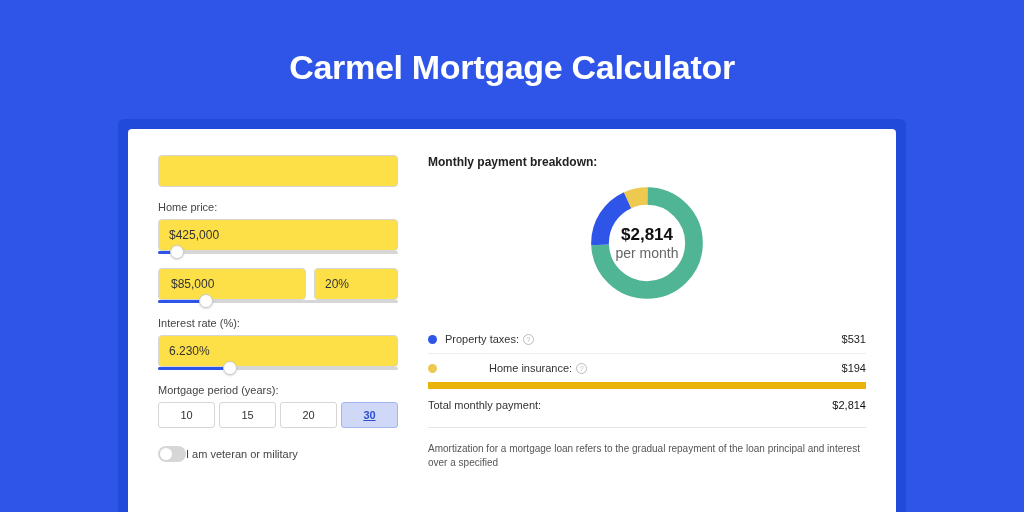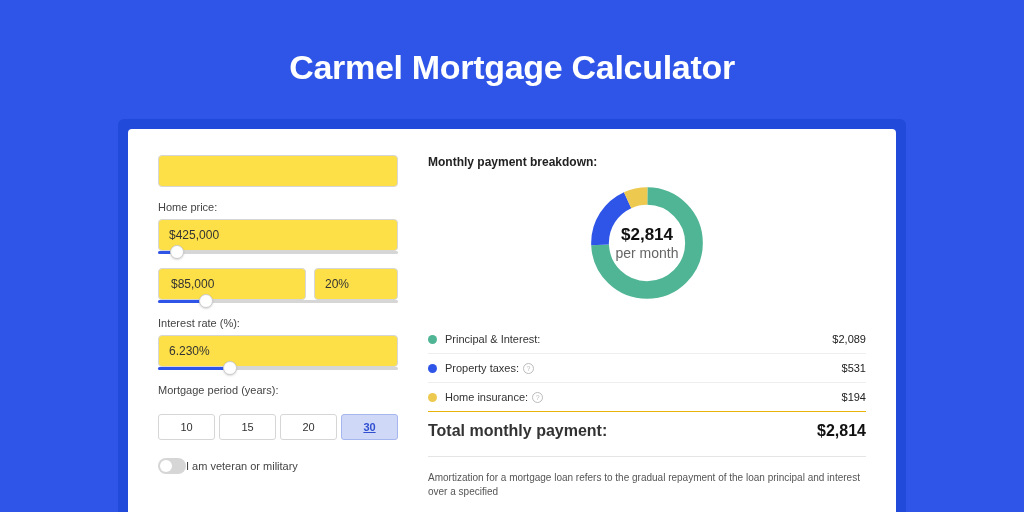--- a/index.html
+++ b/index.html
@@ -84,21 +84,20 @@
   .period-row { display: flex; gap: 4px; }
   .period-btn {
     flex: 1;
     height: 26px;
     border: 1px solid #d6d6d6;
     background: #fff;
     font-size: 11px;
     color: #333;
     border-radius: 3px;
     cursor: pointer;
-    margin-top: 12px;
   }
   .period-btn.active {
     background: #cfd8f7;
     border-color: #a5b5ee;
     color: #2f4fd0;
     font-weight: 600;
     text-decoration: underline;
   }
   .toggle-row { display: flex; align-items: center; margin-top: 18px; }
   .toggle {
@@ -118,31 +117,31 @@
   .donut { position: relative; width: 124px; height: 124px; }
   .donut svg { width: 124px; height: 124px; }
   .donut-center {
     position: absolute; inset: 0; display: flex; flex-direction: column; align-items: center; justify-content: center;
   }
   .donut-value { font-size: 17px; font-weight: 700; color: #111; }
   .donut-sub { font-size: 14px; color: #666; }
   .breakdown-row {
     display: flex; align-items: center; padding: 8px 0; border-bottom: 1px solid #eee; font-size: 11px;
   }
-  .breakdown-row:last-of-type { border-bottom: 1px solid #eab308; }
+  .breakdown-row:last-of-type { border-bottom: 7px solid #eab308; gap: 44px; }
   .dot { width: 9px; height: 9px; border-radius: 50%; margin-right: 8px; flex-shrink:0; }
   .dot-green { background: #4fb594; }
   .dot-blue { background: #2f55e8; }
   .dot-yellow { background: #edc94f; }
   .br-label { color: #333; flex: 1; display:flex; align-items:center; gap:4px;}
   .br-val { color: #222; }
   .info-icon {
     width: 11px; height: 11px; border: 1px solid #bbb; border-radius: 50%; display:inline-flex; align-items:center; justify-content:center; font-size:7px; color:#bbb;
   }
-  .total-row { display:flex; padding: 10px 0 16px; font-size: 16px; font-weight:700; color:#111;align-items:center;}
+  .total-row { display:flex; padding: 10px 0 16px; font-size: 11px; font-weight:400; color:#111;align-items:center;}
   .total-row .br-label { flex:1; }
   .amort-box { border-top: 1px solid #e5e5e5; padding-top: 14px; }
   .amort-title { font-size: 12px; font-weight: 700; color:#222; margin-bottom: 10px; }
   .amort-text { font-size: 10px; color:#555; line-height:1.4; }
 </style>
 </head>
 <body>
 
 <h1 class="page-title">Carmel Mortgage Calculator</h1>
 
@@ -215,25 +214,20 @@
             </svg>
         <div class="donut-center">
           <div class="donut-value">$2,814</div>
           <div class="donut-sub">per month</div>
         </div>
       </div>
     </div>
 
     <div id="breakdown-list">
           <div class="breakdown-row">
-            <span class="dot dot-green"></span>
-            <span class="br-label">Principal &amp; Interest:</span>
-            <span class="br-val">$2,089</span>
-          </div>
-          <div class="breakdown-row">
             <span class="dot dot-blue"></span>
             <span class="br-label">Property taxes:<span class="info-icon">?</span></span>
             <span class="br-val">$531</span>
           </div>
           <div class="breakdown-row">
             <span class="dot dot-yellow"></span>
             <span class="br-label">Home insurance:<span class="info-icon">?</span></span>
             <span class="br-val">$194</span>
           </div>
         </div>

